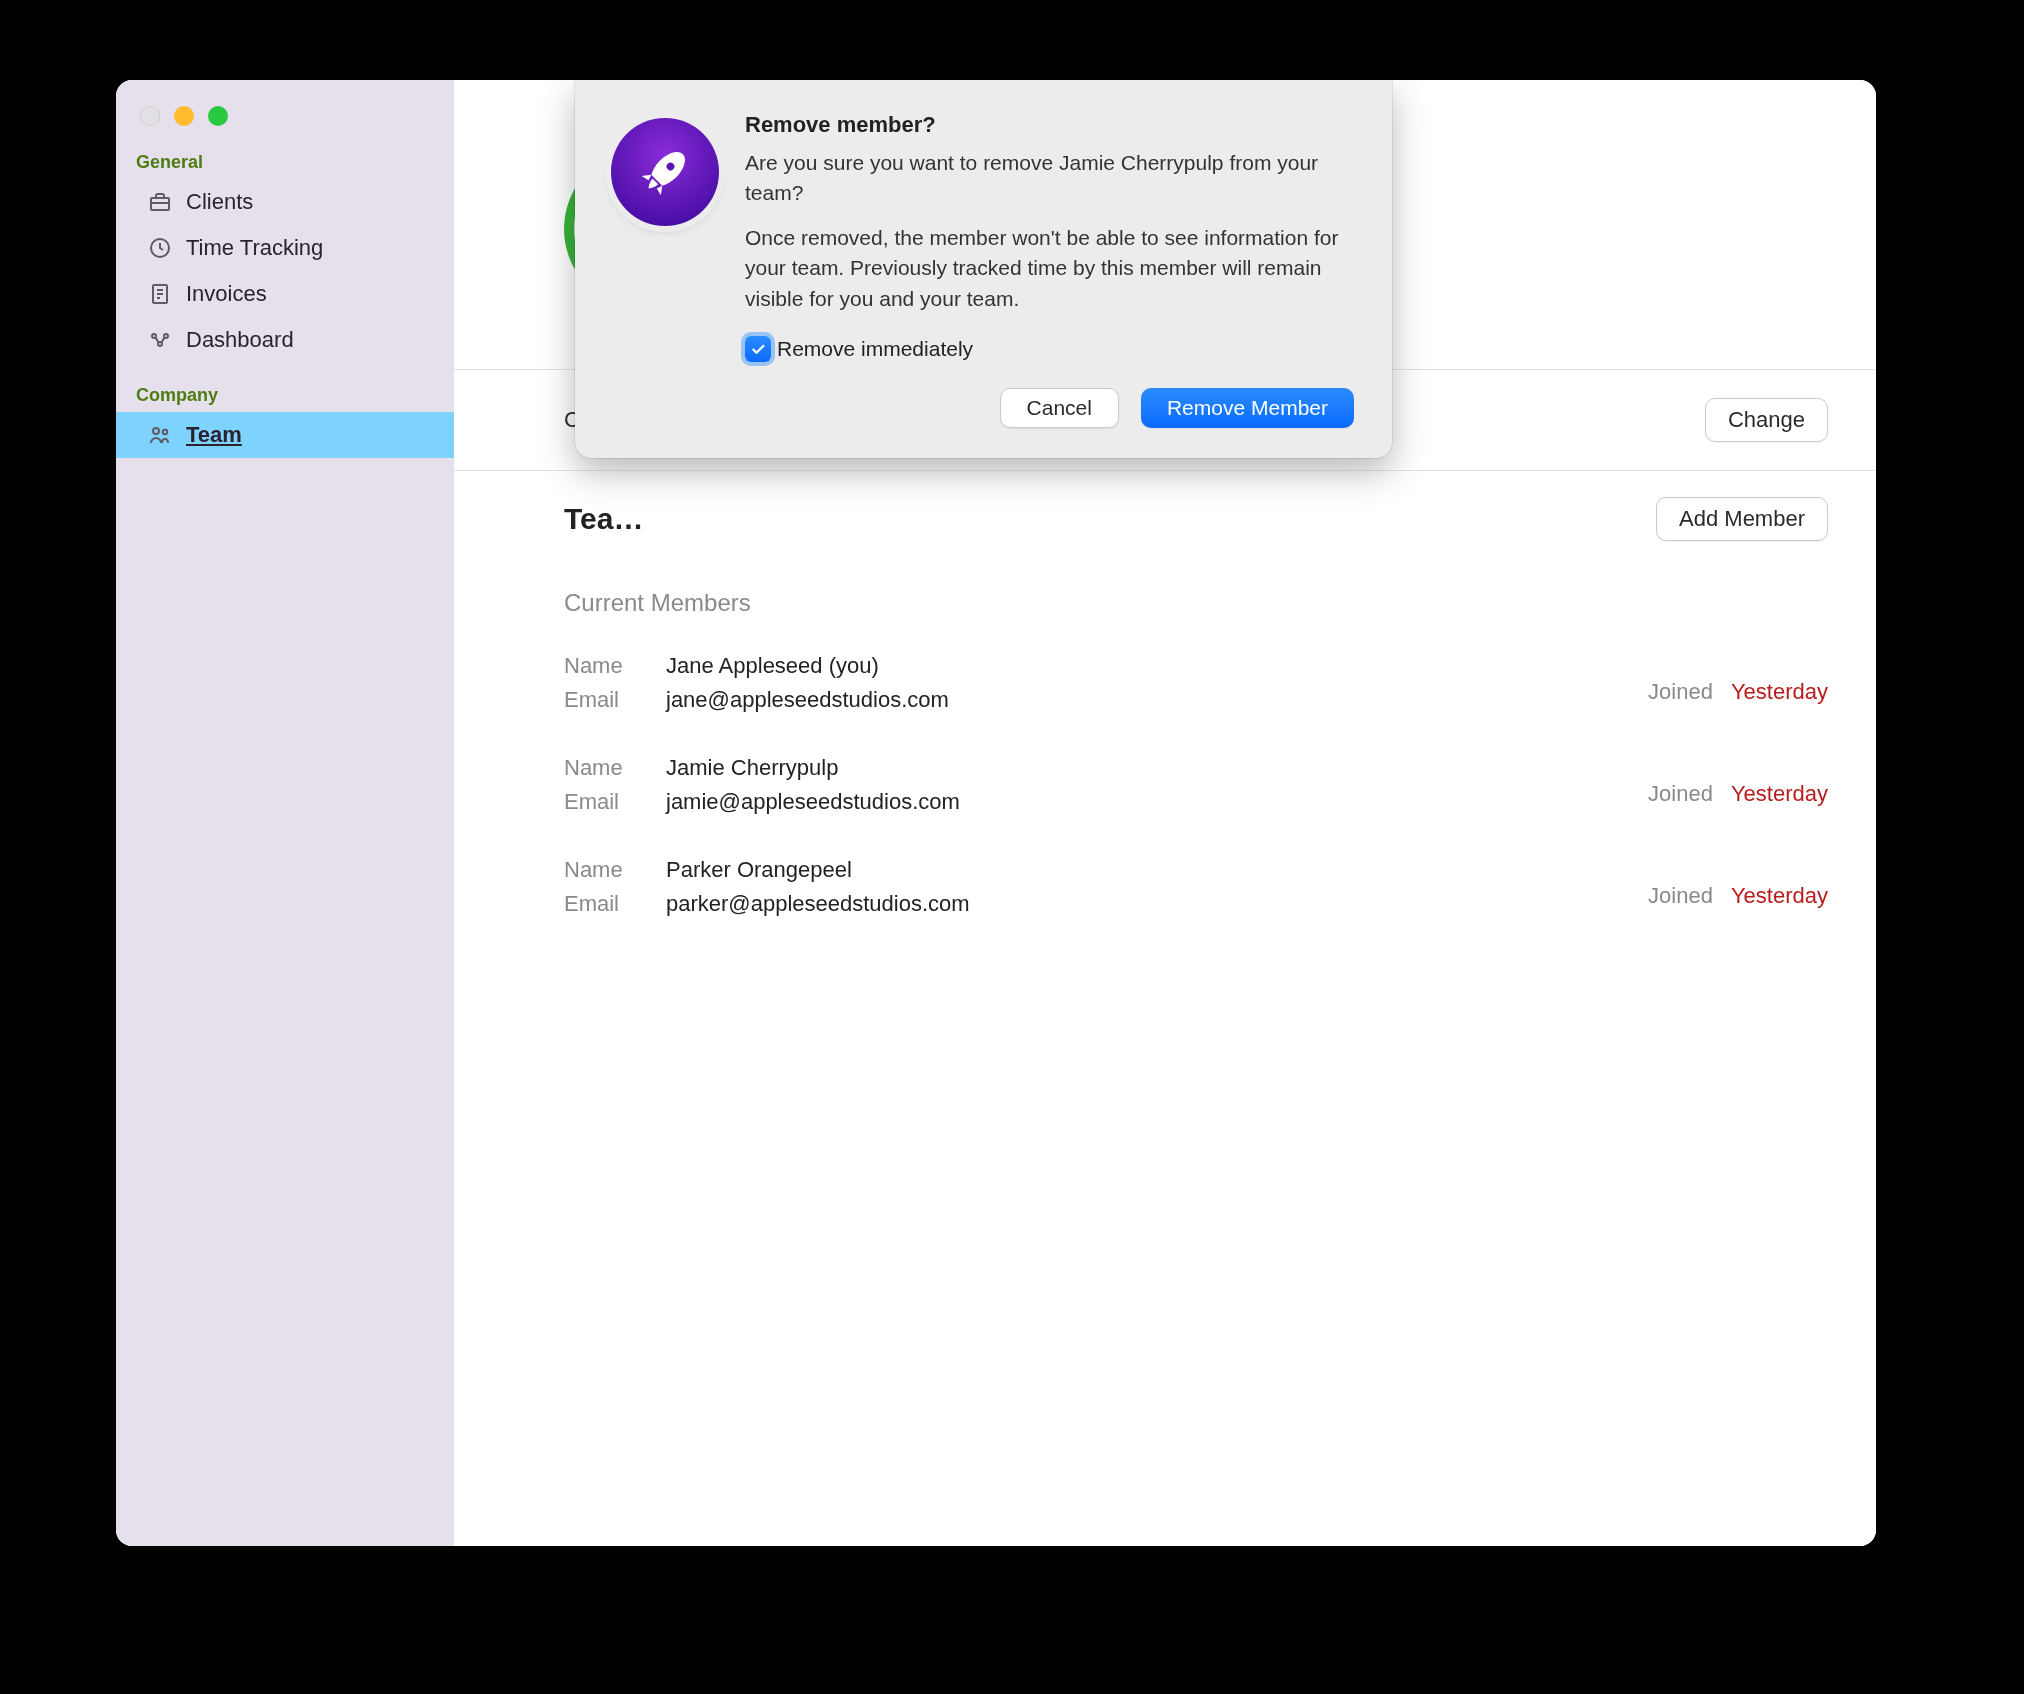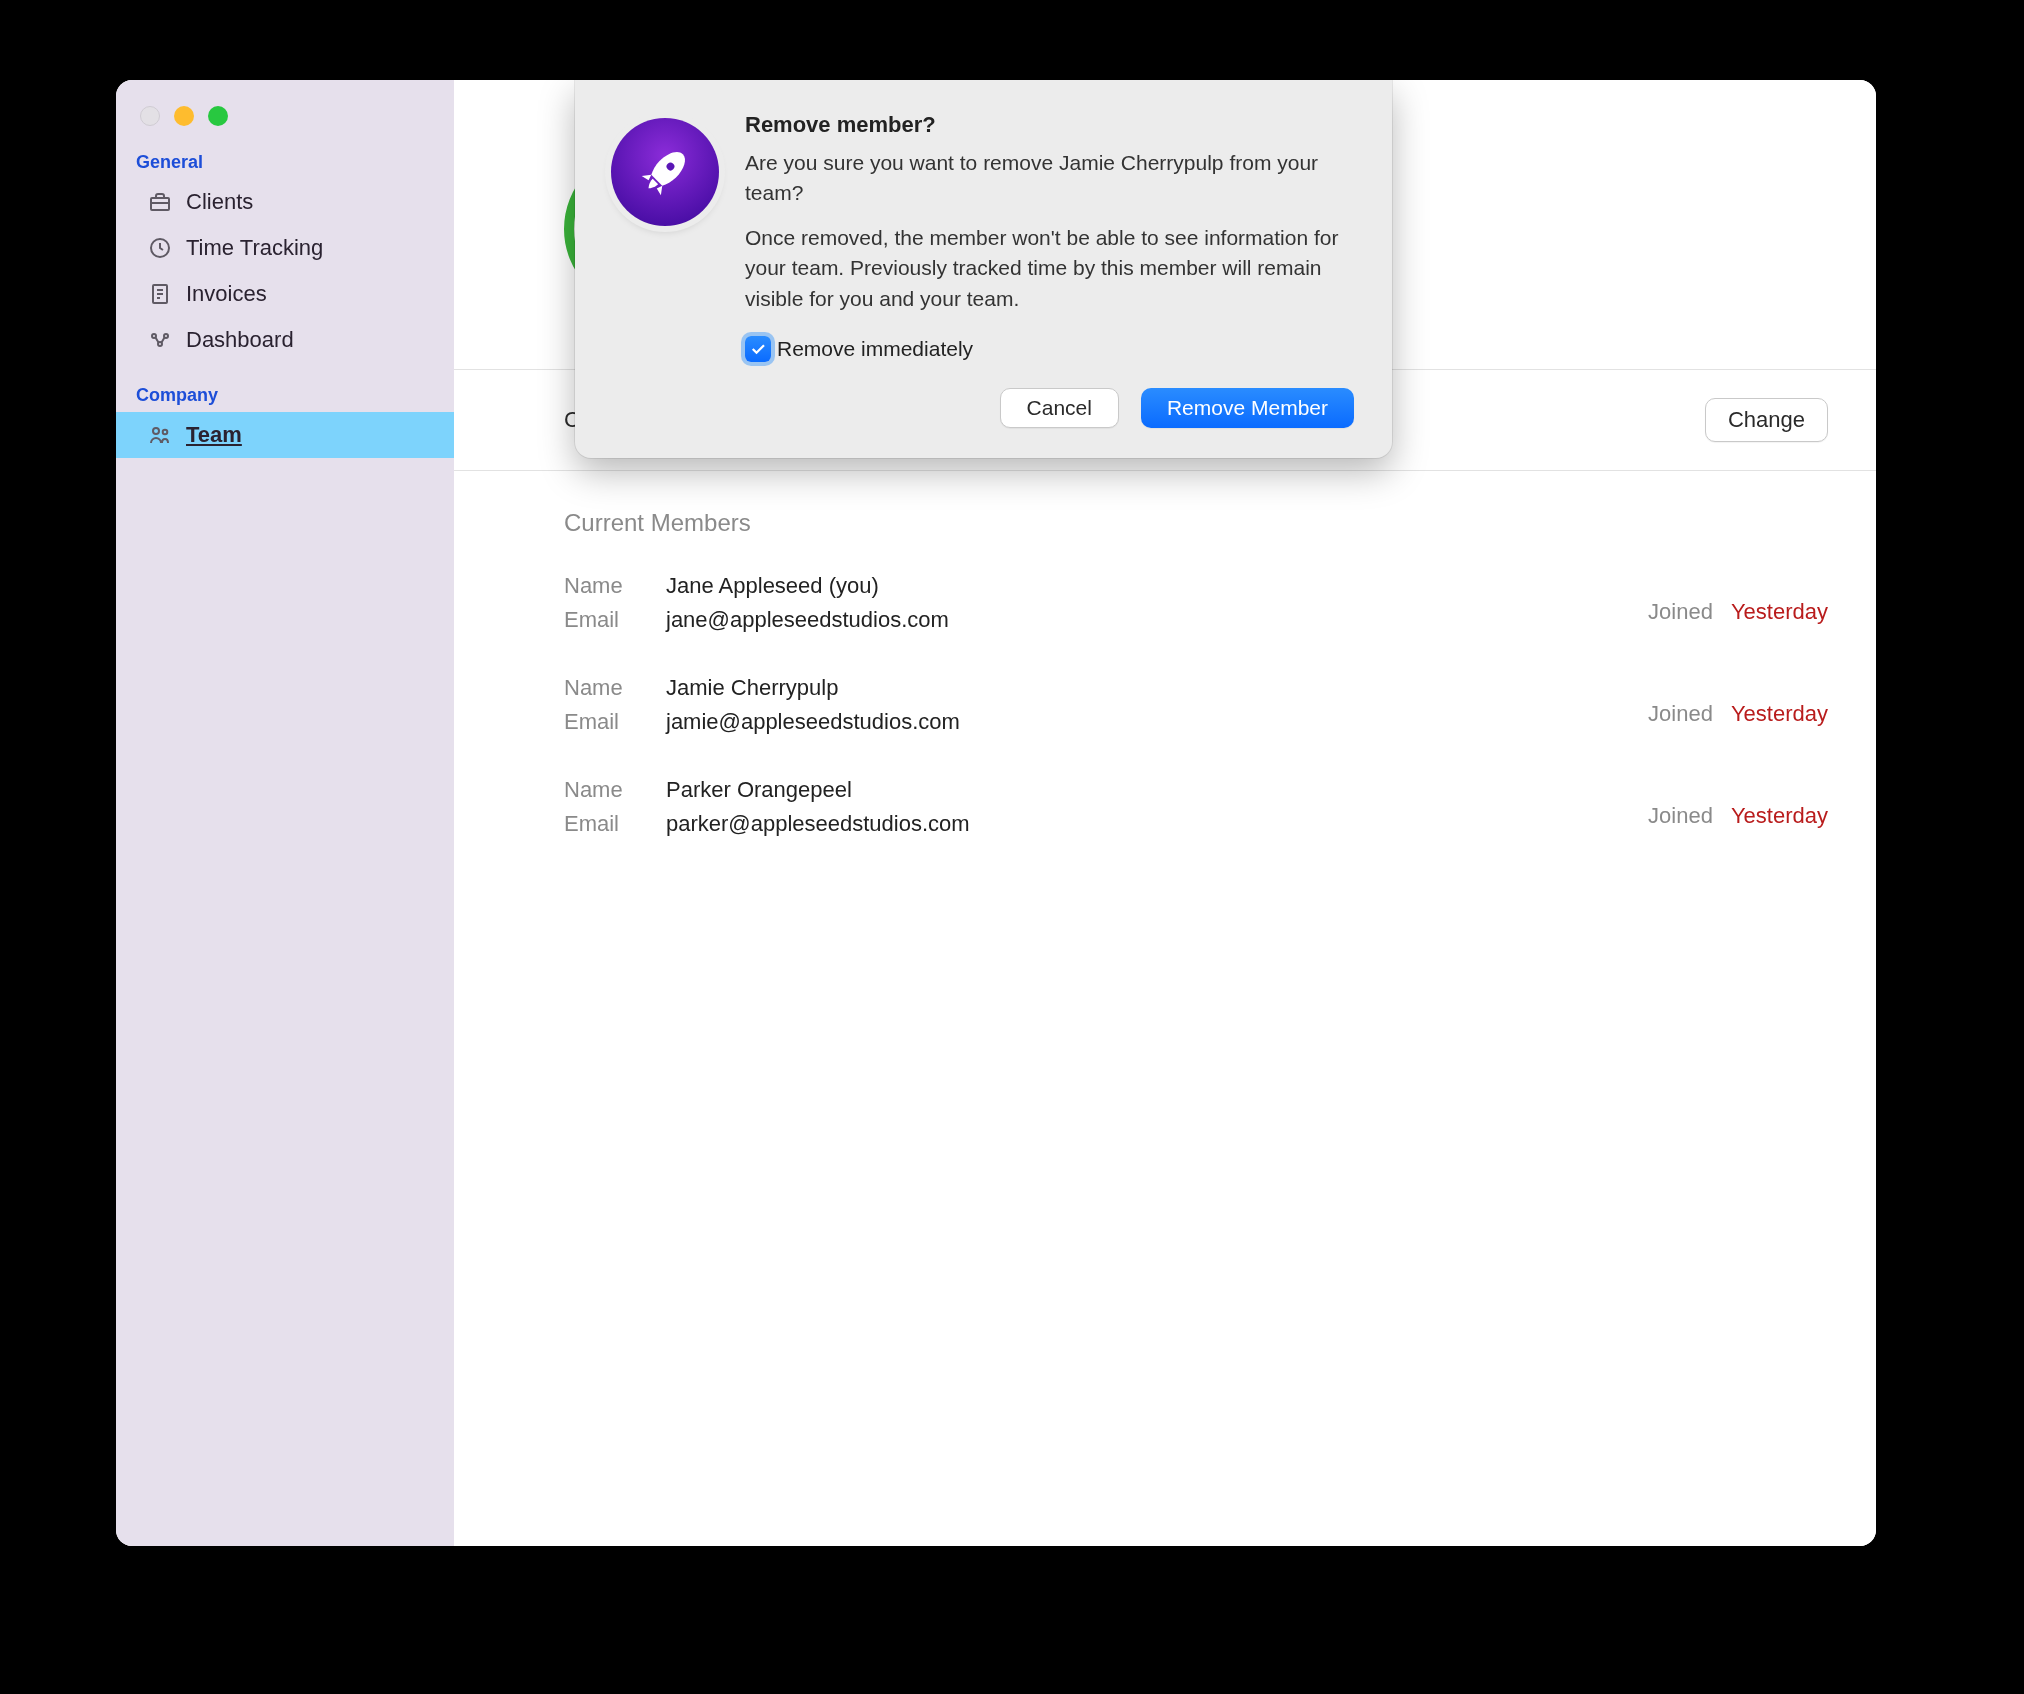--- a/index.html
+++ b/index.html
@@ -32,21 +32,21 @@
       display: flex;
       gap: 14px;
       padding: 16px 0 22px 24px;
     }
     .tl { width: 20px; height: 20px; border-radius: 50%; }
     .tl-close { background: #e3e0e5; border: 1px solid #d0ccd3; }
     .tl-min { background: #febc2e; }
     .tl-max { background: #28c840; }
     .section-label {
       font-size: 18px;
-      color: #1d4ed8;
+      color: #4d7c0f;
       font-weight: 600;
       padding: 4px 0 6px 20px;
     }
     .sidebar-item {
       display: flex;
       align-items: center;
       gap: 12px;
       padding: 9px 20px 9px 30px;
       font-size: 22px;
       color: #2a2230;
@@ -285,20 +285,25 @@
     <div class="hero">
       <div class="green-ring"></div>
     </div>
 
     <div class="curr-row">
       <span class="curr-label">Curr</span>
       <span class="spacer"></span>
       <button class="btn">Change</button>
     </div>
 
+    <div class="team-header">
+      <span class="team-title">Tea…</span>
+      <span class="spacer"></span>
+      <button class="btn">Add Member</button>
+    </div>
 
     <div class="section-sub">Current Members</div>
 
     <div class="members">
 
       <div class="member">
         <div class="member-left">
           <div class="kv">
               <span class="kv-label">Name</span>
               <span class="kv-value">Jane Appleseed (you)</span>

